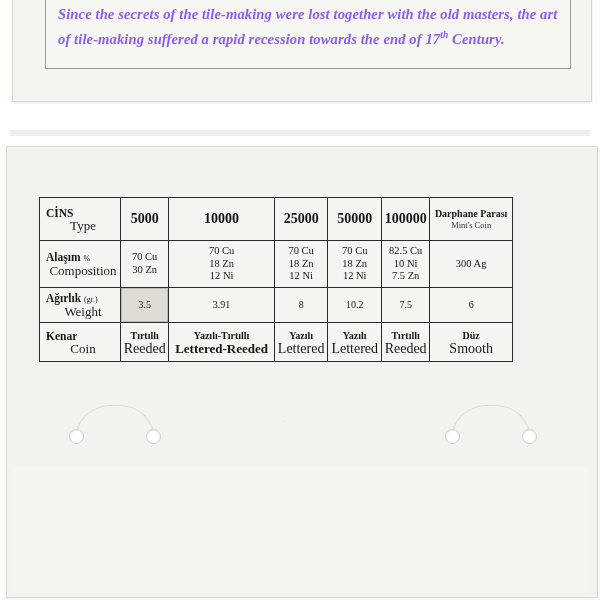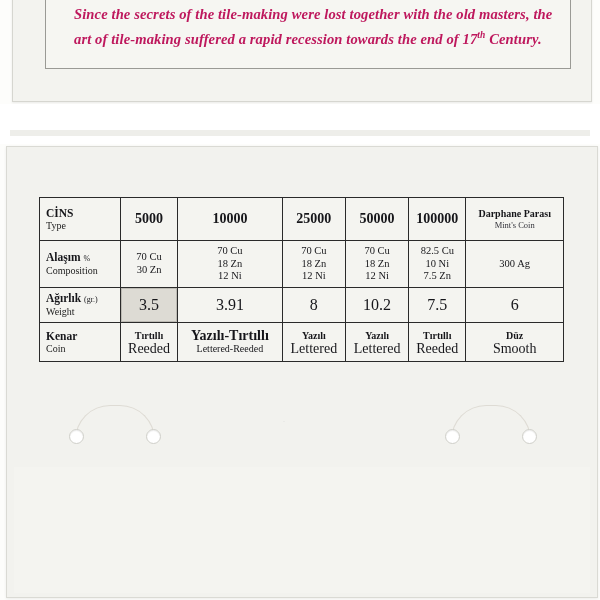--- a/index.html
+++ b/index.html
@@ -43,23 +43,22 @@
     height: 74px;
     padding: 8px 12px 0 12px;
     box-sizing: border-box;
   }
   .quote {
     font-family: "Liberation Serif", serif;
     font-style: italic;
     font-weight: bold;
     font-size: 14.6px;
     line-height: 21px;
-    color: #be185d;
+    color: #8b5cf6;
     letter-spacing: 0.1px;
-    margin-left: 16px;
   }
   .quote .sup {
     font-size: 9.5px;
     vertical-align: super;
     font-weight: bold;
   }
 
   
   .gap-strip {
     position: absolute;
@@ -100,21 +99,21 @@
       radial-gradient(circle at 63% 83%, rgba(0,0,0,0.028) 0 1px, transparent 1px),
       radial-gradient(circle at 28% 74%, rgba(0,0,0,0.028) 0 1px, transparent 1px);
     pointer-events: none;
   }
 
   
   .spec-table {
     position: absolute;
     left: 32px;
     top: 50px;
-    width: 525px;
+    width: 474px;
     border-collapse: collapse;
     background: #f4f4f0;
   }
   .spec-table td, .spec-table th {
     border: 1px solid #2a2a2a;
     text-align: center;
     vertical-align: middle;
     color: #16161a;
     font-family: "Liberation Serif", serif;
     padding: 0;
@@ -125,23 +124,24 @@
     width: 74px;
   }
   .rh-main {
     display: block;
     font-weight: bold;
     font-size: 11.5px;
     line-height: 13px;
   }
   .rh-sub {
     display: block;
-    font-size: 10px;
+    font-size: 13px;
     line-height: 11px;
     color: #222;
+    text-align: center;
   }
   .rh-unit {
     font-size: 8px;
     font-weight: normal;
   }
 
   .hdr-type {
     font-weight: bold;
     font-size: 14px;
     height: 42px;
@@ -158,36 +158,36 @@
     line-height: 11px;
     color: #33333a;
   }
 
   .cell-multi {
     font-size: 10.5px;
     line-height: 12.5px;
     padding: 4px 0 !important;
   }
   .cell-one {
-    font-size: 16px;
+    font-size: 10px;
     height: 34px;
   }
   .cell-edge-main {
     display: block;
     font-weight: bold;
     font-size: 10px;
     line-height: 13px;
   }
   .cell-edge-sub {
     display: block;
     font-size: 14px;
     line-height: 13px;
   }
-  .cell-edge-main.small { font-size: 14px; }
-  .cell-edge-sub.small { font-size: 10px; }
+  .cell-edge-main.small { font-size: 10px; }
+  .cell-edge-sub.small { font-size: 13px; font-weight: bold; }
 
   
   .hl {
     background: #dddbd4;
     box-shadow: inset 0 0 0 1px #bdbbb4;
   }
 
   
   .holder {
     position: absolute;

